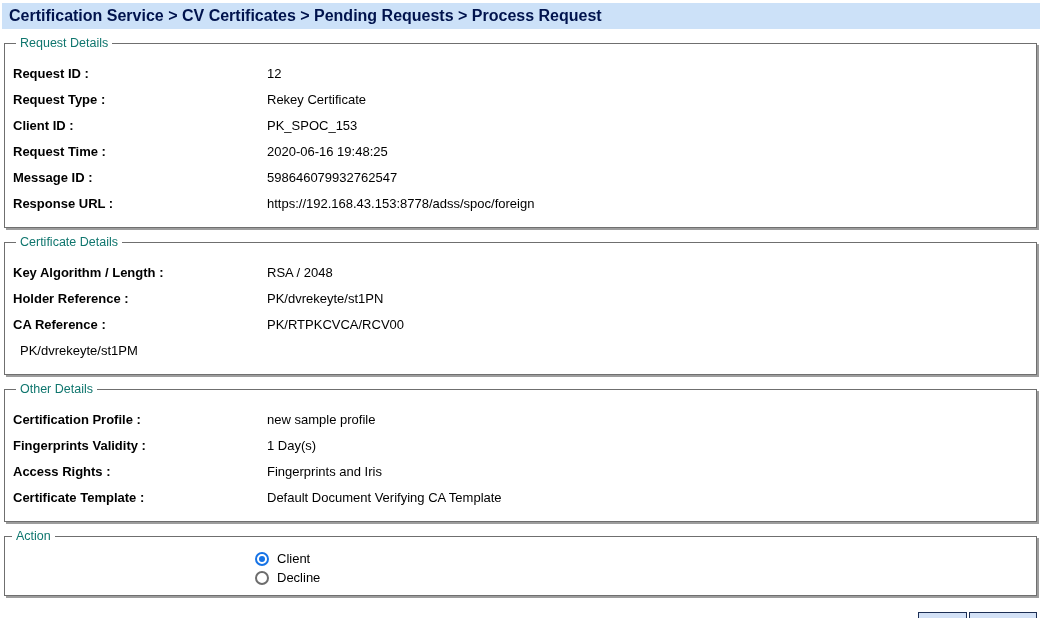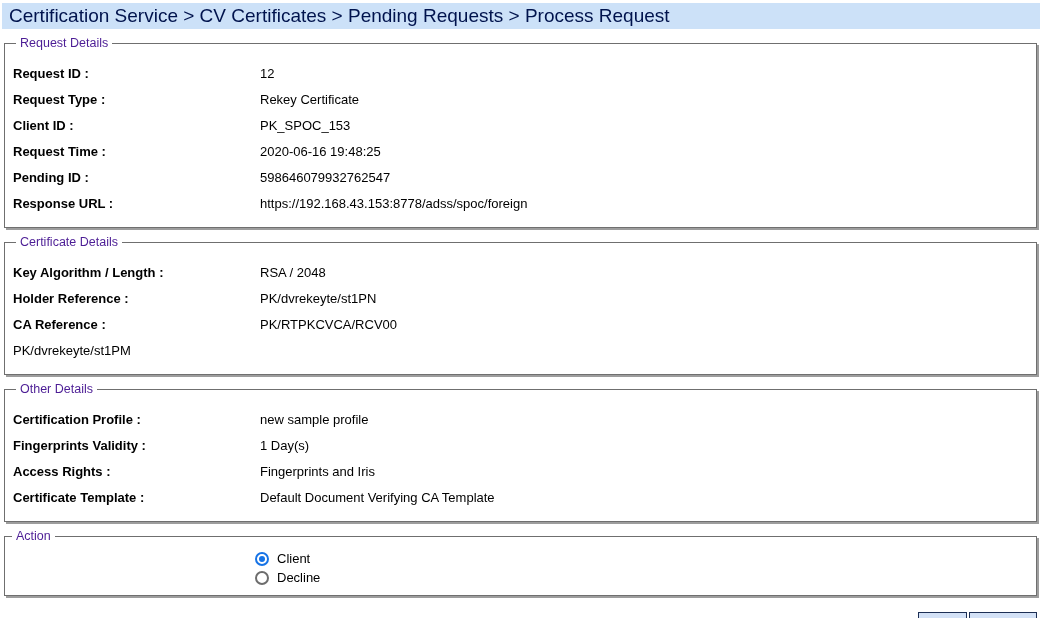--- a/index.html
+++ b/index.html
@@ -12,53 +12,53 @@
   }
   .page { width: 1042px; height: 618px; position: relative; }
 
   
   .breadcrumb-bar {
     margin: 3px 2px 0 2px;
     height: 26px;
     line-height: 26px;
     background: #cce1f8;
     color: #00134d;
-    font-weight: normal;
-    font-size: 19px;
+    font-weight: bold;
+    font-size: 16px;
     padding-left: 7px;
   }
 
   
   fieldset {
     margin: 7px 5px 0 4px;
     border: 1px solid #6f6f6f;
     box-shadow: 2px 2px 0 0 #9d9d9d;
     padding: 11px 8px 10px 8px;
     background: #ffffff;
   }
   legend {
     font-size: 12.5px;
-    color: #4c1d95;
+    color: #0f766e;
     padding: 0 4px;
     margin-left: 3px;
   }
   .field-row {
     display: flex;
     height: 26px;
     line-height: 26px;
     align-items: center;
   }
   .field-label {
     width: 247px;
     font-weight: bold;
     font-size: 13px;
     flex: 0 0 247px;
   }
   .field-value {
-    margin-left: 0;
+    margin-left: 7px;
     font-size: 13px;
   }
 
   
   .action-fieldset { padding: 6px 8px 8px 4px; }
   .radio-row {
     display: flex;
     align-items: center;
     height: 19px;
     padding-left: 246px;
@@ -124,21 +124,21 @@
     </div>
     <div class="field-row">
       <div class="field-label">Client ID :</div>
       <div class="field-value">PK_SPOC_153</div>
     </div>
     <div class="field-row">
       <div class="field-label">Request Time :</div>
       <div class="field-value">2020-06-16 19:48:25</div>
     </div>
     <div class="field-row">
-      <div class="field-label">Pending ID :</div>
+      <div class="field-label">Message ID :</div>
       <div class="field-value">598646079932762547</div>
     </div>
     <div class="field-row">
       <div class="field-label">Response URL :</div>
       <div class="field-value">https://192.168.43.153:8778/adss/spoc/foreign</div>
     </div>
   </fieldset>
 
   <fieldset>
     <legend>Certificate Details</legend>

